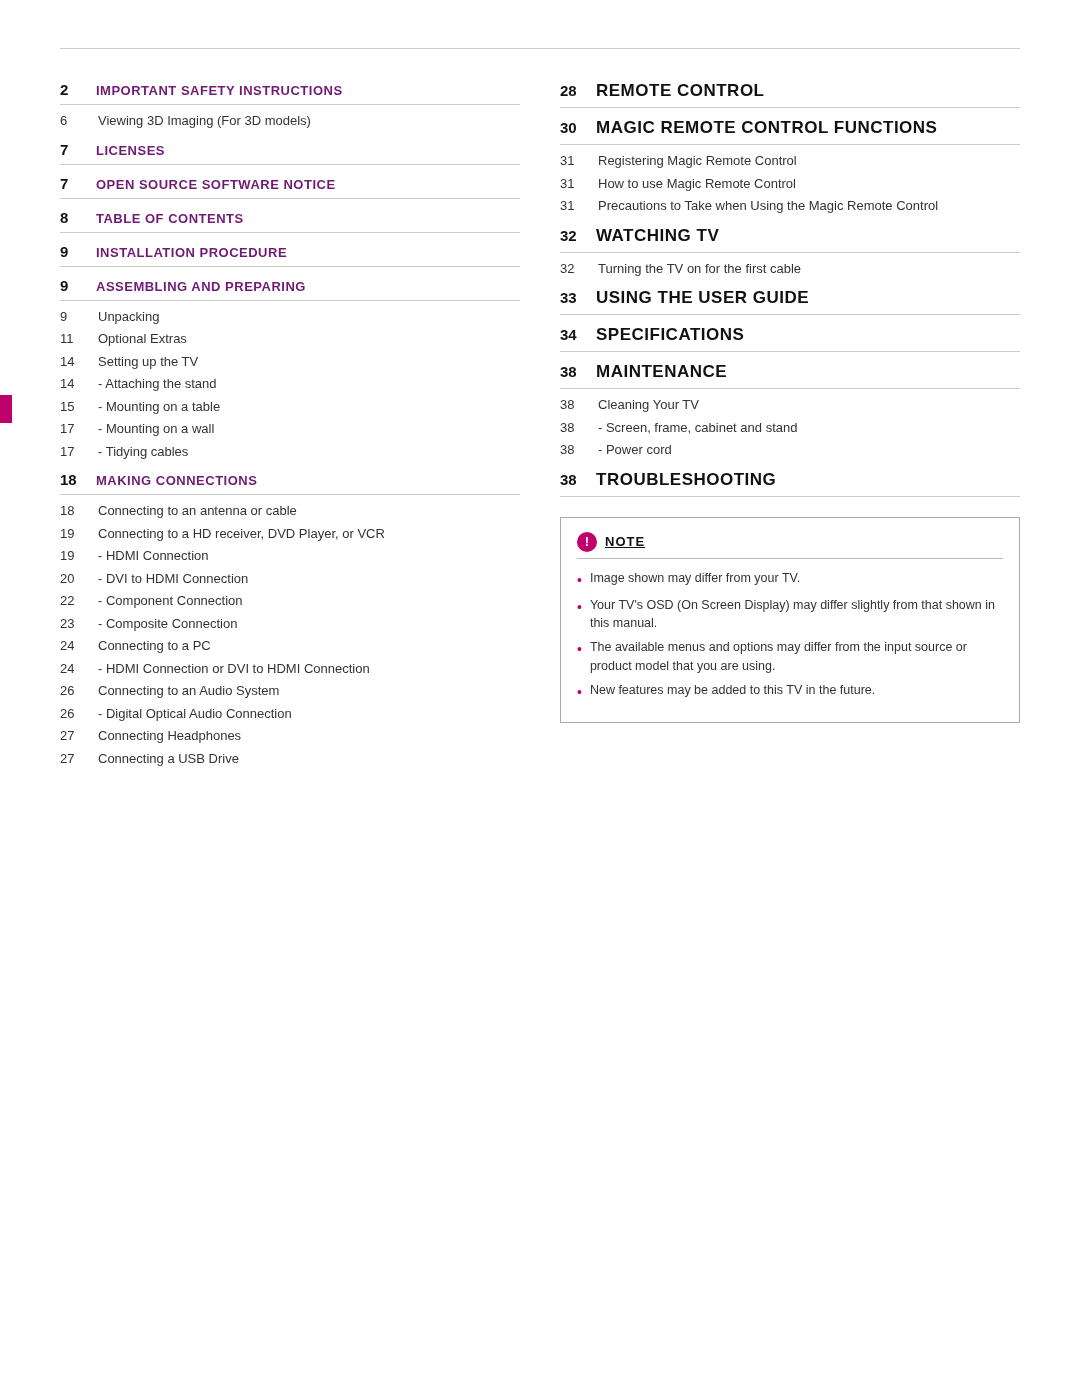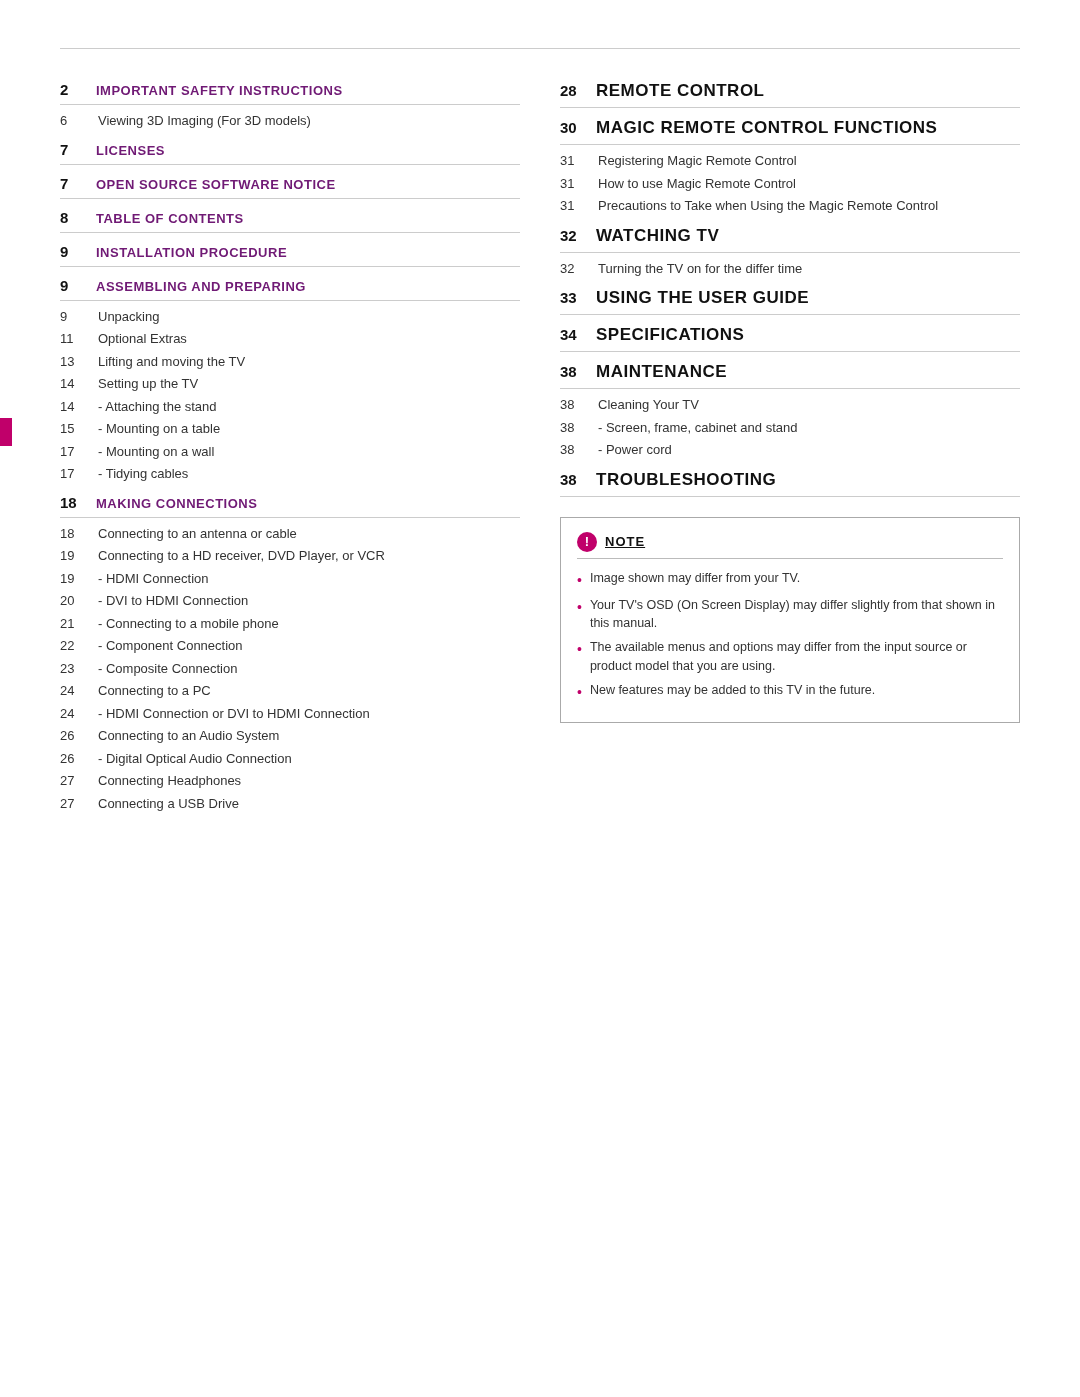--- a/index.html
+++ b/index.html
@@ -281,24 +281,20 @@
           <div class="section-items">
             <div class="section-item">
               <span class="item-num">9</span>
               <span class="item-text">Unpacking</span>
             </div>
             <div class="section-item">
               <span class="item-num">11</span>
               <span class="item-text">Optional Extras</span>
             </div>
             <div class="section-item">
-              <span class="item-num">13</span>
-              <span class="item-text">Lifting and moving the TV</span>
-            </div>
-            <div class="section-item">
               <span class="item-num">14</span>
               <span class="item-text">Setting up the TV</span>
             </div>
             <div class="section-item">
               <span class="item-num">14</span>
               <span class="item-text">- Attaching the stand</span>
             </div>
             <div class="section-item">
               <span class="item-num">15</span>
               <span class="item-text">- Mounting on a table</span>
@@ -329,24 +325,20 @@
             </div>
             <div class="section-item">
               <span class="item-num">19</span>
               <span class="item-text">- HDMI Connection</span>
             </div>
             <div class="section-item">
               <span class="item-num">20</span>
               <span class="item-text">- DVI to HDMI Connection</span>
             </div>
             <div class="section-item">
-              <span class="item-num">21</span>
-              <span class="item-text">- Connecting to a mobile phone</span>
-            </div>
-            <div class="section-item">
               <span class="item-num">22</span>
               <span class="item-text">- Component Connection</span>
             </div>
             <div class="section-item">
               <span class="item-num">23</span>
               <span class="item-text">- Composite Connection</span>
             </div>
             <div class="section-item">
               <span class="item-num">24</span>
               <span class="item-text">Connecting to a PC</span>
@@ -403,21 +395,21 @@
           </div>
         </div>
         <div class="right-section">
           <div class="right-section-header">
             <span class="right-section-num">32</span>
             <span class="right-section-title">WATCHING TV</span>
           </div>
           <div class="section-items">
             <div class="section-item">
               <span class="item-num">32</span>
-              <span class="item-text">Turning the TV on for the differ time</span>
+              <span class="item-text">Turning the TV on for the first cable</span>
             </div>
           </div>
         </div>
         <div class="right-section">
           <div class="right-section-header">
             <span class="right-section-num">33</span>
             <span class="right-section-title">USING THE USER GUIDE</span>
           </div>
         </div>
         <div class="right-section">

